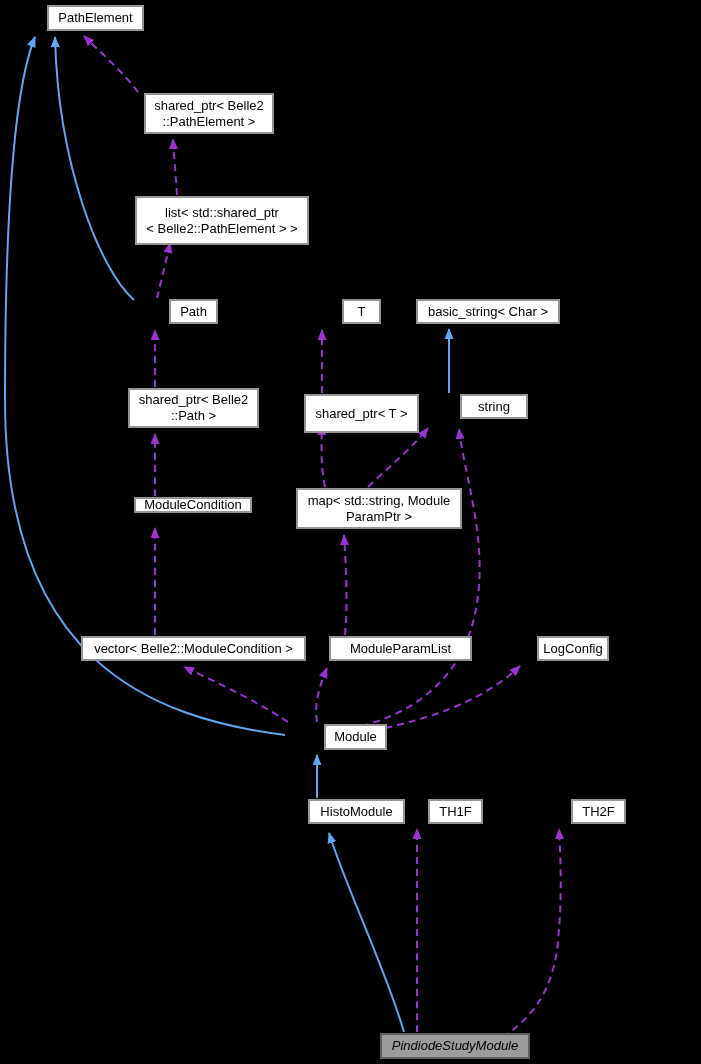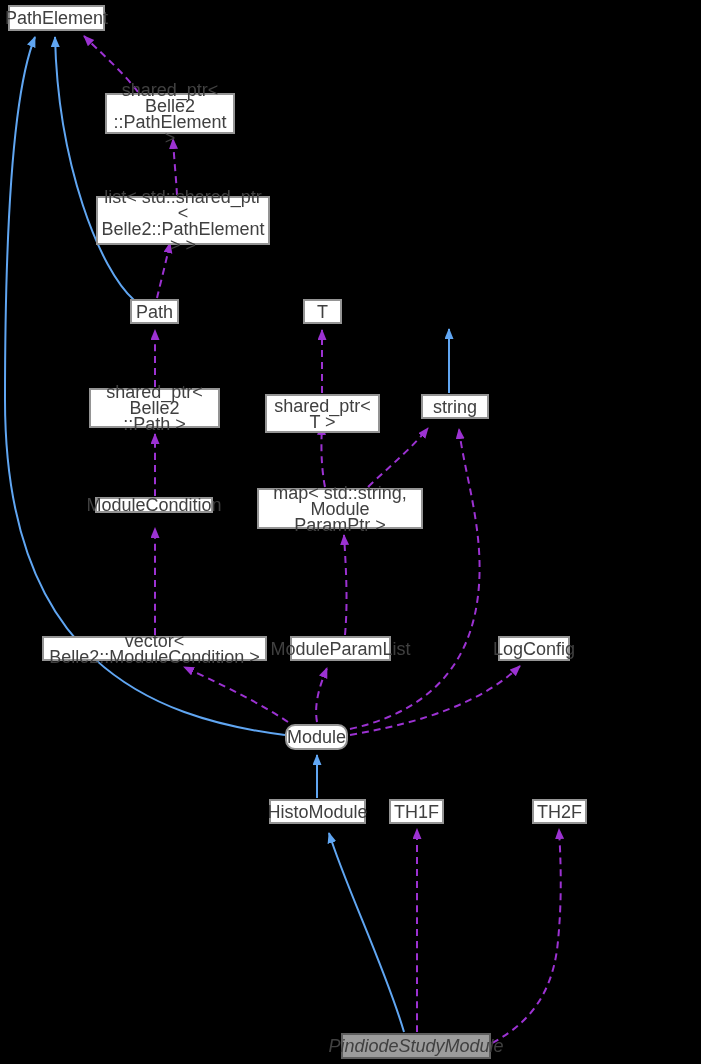--- a/index.html
+++ b/index.html
@@ -9,25 +9,26 @@
     background:#000000;
     font-family:"Liberation Sans", sans-serif;
     overflow:hidden;
   }
   #edges{position:absolute;left:0;top:0;z-index:1;}
   .node{
     position:absolute;z-index:2;
     background:#ffffff;
     border:2px solid #949494;
     box-sizing:border-box;
-    color:#404040;
-    font-size:18px;line-height:16px;
+    color:#000000;
+    font-size:13px;line-height:16px;
     display:flex;align-items:center;justify-content:center;
     text-align:center;white-space:pre-line;
     cursor:pointer;
+    margin-left:39px;
   }
   .node.highlight{
     background:#9c9c9c;
     border-color:#5f5f5f;
     font-style:italic;
   }
   .edge{fill:none;stroke-width:2px;}
   .edge.inherit{stroke:#60a6f2;}
   .edge.usage{stroke:#9c32d2;stroke-dasharray:7 5;}
 </style>
@@ -70,29 +71,30 @@
     <path class="edge usage" d="M 492,1043 C 536,1020 554,985 558,941 C 562,900 561,863 559,829" marker-end="url(#arrow-purple)"></path>
   </svg>
 
   <div class="node" style="left:8px;top:5px;width:97px;height:26px;">PathElement</div>
   <div class="node" style="left:105px;top:93px;width:130px;height:41px;">shared_ptr&lt; Belle2
 ::PathElement &gt;</div>
   <div class="node" style="left:96px;top:196px;width:174px;height:49px;">list&lt; std::shared_ptr
 &lt; Belle2::PathElement &gt; &gt;</div>
   <div class="node" style="left:130px;top:299px;width:49px;height:25px;">Path</div>
   <div class="node" style="left:303px;top:299px;width:39px;height:25px;">T</div>
+  <div class="node" style="left:377px;top:299px;width:144px;height:25px;">basic_string&lt; Char &gt;</div>
   <div class="node" style="left:89px;top:388px;width:131px;height:40px;">shared_ptr&lt; Belle2
 ::Path &gt;</div>
   <div class="node" style="left:265px;top:394px;width:115px;height:39px;">shared_ptr&lt; T &gt;</div>
   <div class="node" style="left:421px;top:394px;width:68px;height:25px;">string</div>
   <div class="node" style="left:257px;top:488px;width:166px;height:41px;">map&lt; std::string, Module
 ParamPtr &gt;</div>
   <div class="node" style="left:95px;top:497px;width:118px;height:16px;">ModuleCondition</div>
   <div class="node" style="left:42px;top:636px;width:225px;height:25px;">vector&lt; Belle2::ModuleCondition &gt;</div>
-  <div class="node" style="left:290px;top:636px;width:101px;height:25px;">ModuleParamList</div>
+  <div class="node" style="left:290px;top:636px;width:143px;height:25px;">ModuleParamList</div>
   <div class="node" style="left:498px;top:636px;width:72px;height:25px;">LogConfig</div>
-  <div class="node" style="left:285px;top:724px;width:63px;height:26px;border-radius:10px;">Module</div>
+  <div class="node" style="left:285px;top:724px;width:63px;height:26px;">Module</div>
   <div class="node" style="left:269px;top:799px;width:97px;height:25px;">HistoModule</div>
   <div class="node" style="left:389px;top:799px;width:55px;height:25px;">TH1F</div>
   <div class="node" style="left:532px;top:799px;width:55px;height:25px;">TH2F</div>
   <div class="node highlight" style="left:341px;top:1033px;width:150px;height:26px;">PindiodeStudyModule</div>
 
 </div>
 
 </body></html>

